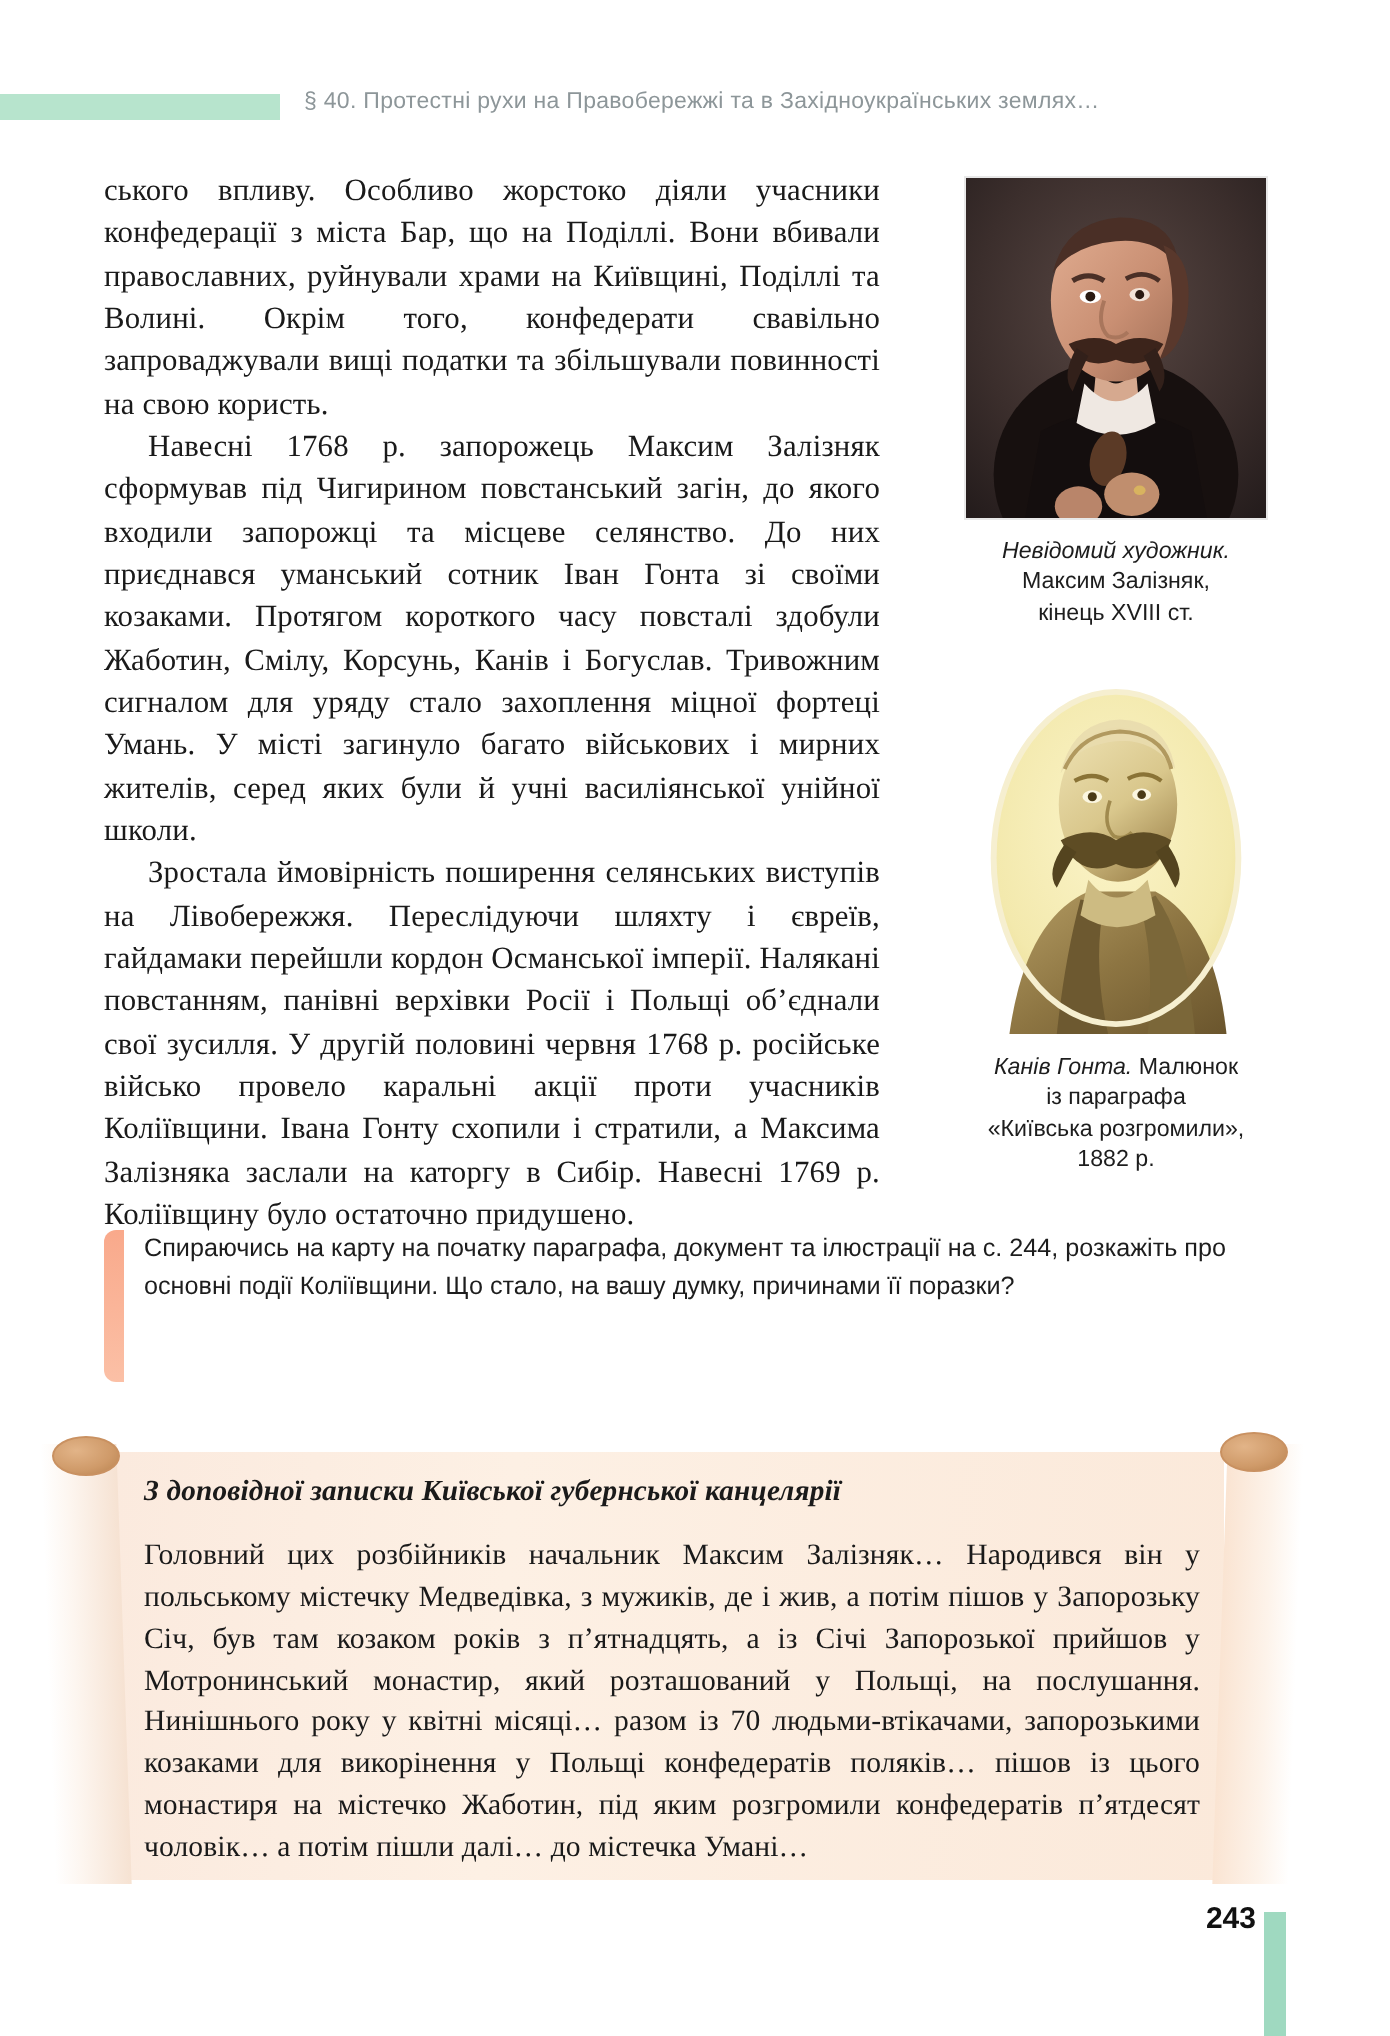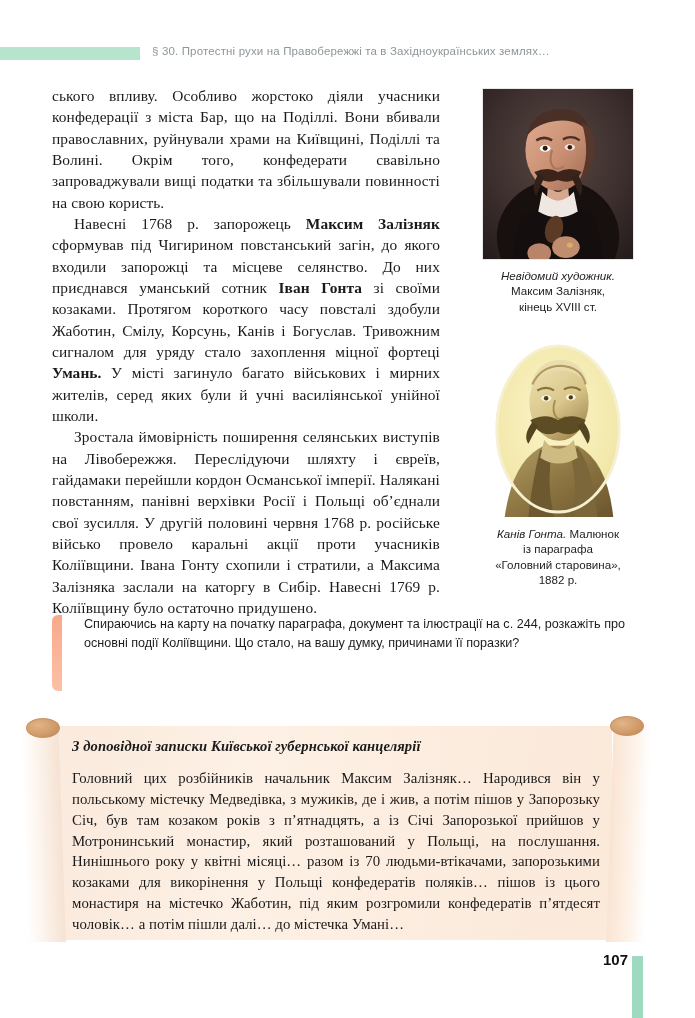--- a/index.html
+++ b/index.html
@@ -47,21 +47,21 @@
   .body-col p {
     margin: 0;
     font-size: 15.4px;
     line-height: 1.385;
     text-align: justify;
     text-justify: inter-word;
     hyphens: manual;
     letter-spacing: .1px;
   }
   .body-col p.indent { text-indent: 22px; }
-  .body-col b { font-weight: bold; }
+  .body-col b { font-weight: normal; }
 
   
   .fig {
     position: absolute;
     left: 460px;
     width: 196px;
   }
   .fig-1 { top: 88px; }
   .fig-2 { top: 340px; }
 
@@ -113,21 +113,21 @@
   .inv-rail {
     position: absolute;
     left: 0;
     top: 8px;
     width: 10px;
     height: 76px;
     border-radius: 6px 0 0 6px;
     background: linear-gradient(180deg, #f9a98b 0%, #fbc0a6 100%);
   }
   .inv-text {
-    margin-left: 32px;
+    margin-left: 20px;
     padding-top: 8px;
     font-family: "Liberation Sans", sans-serif;
     font-size: 12.6px;
     line-height: 1.5;
     color: #1d1d1d;
     width: 578px;
   }
 
   
   .scroll {
@@ -208,21 +208,21 @@
     color: #111111;
   }
 
   
   .portrait-svg { display: block; width: 100%; height: 100%; }
 </style>
 </head>
 <body>
 
 <div class="header-bar"></div>
-<div class="header-title">§ 30. Протестні рухи на Правобережжі та в Західноукраїнських землях…</div>
+<div class="header-title">§ 40. Протестні рухи на Правобережжі та в Західноукраїнських землях…</div>
 
 <div class="body-col">
 
   <p>ського впливу. Особливо жорстоко діяли учасники конфедерації з міста Бар, що на Поділлі. Вони вбивали православних, руйнували храми на Київщині, Поділлі та Волині. Окрім того, конфедерати свавільно запроваджували вищі податки та збільшували повинності на свою користь.</p>
 
   <p class="indent"><span>Навесні 1768 р. запорожець </span><b>Максим Залізняк</b><span> сформував під Чигирином повстанський загін, до якого входили запорожці та місцеве селянство. До них приєднався уманський сотник </span><b>Іван Гонта</b><span> зі своїми козаками. Протягом короткого часу повсталі здобули Жаботин, Смілу, Корсунь, Канів і Богуслав. Тривожним сигналом для уряду стало захоплення міцної фортеці </span><b>Умань.</b><span> У місті загинуло багато військових і мирних жителів, серед яких були й учні василіянської унійної школи.</span></p>
 
   <p class="indent">Зростала ймовірність поширення селянських виступів на Лівобережжя. Переслідуючи шляхту і євреїв, гайдамаки перейшли кордон Османської імперії. Налякані повстанням, панівні верхівки Росії і Польщі об’єднали свої зусилля. У другій половині червня 1768 р. російське військо провело каральні акції проти учасників Коліївщини. Івана Гонту схопили і стратили, а Максима Залізняка заслали на каторгу в Сибір. Навесні 1769 р. Коліївщину було остаточно придушено.</p>
 </div>
 
@@ -311,21 +311,21 @@
       <path d="M73 60 Q69 72 75 78 Q80 80 84 76" fill="none" stroke="#a08a4e" stroke-width="1.8"></path>
       <path d="M48 80 Q64 72 76 80 Q90 72 104 80 Q96 100 76 92 Q58 100 48 80 Z" fill="#5e4c24"></path>
       <path d="M50 82 Q40 96 46 104 Q52 92 56 86 Z" fill="#54441f"></path>
       <path d="M102 82 Q112 96 106 104 Q100 92 96 86 Z" fill="#54441f"></path>
       <ellipse cx="76" cy="89" rx="62" ry="84" fill="none" stroke="#f6efd0" stroke-width="3"></ellipse>
     </svg>
   </div>
   <div class="fig-cap">
     <i>Канів Гонта.</i><span> Малюнок</span><br>
     <span>із параграфа</span><br>
-    <span>«Головний старовина»,</span><br>
+    <span>«Київська розгромили»,</span><br>
     <span>1882 р.</span>
   </div>
 </div>
 
 <div class="investigate">
   <div class="inv-rail"></div>
   <div class="inv-text">Спираючись на карту на початку параграфа, документ та ілюстрації на с. 244, розкажіть про основні події Коліївщини. Що стало, на вашу думку, причинами її поразки?</div>
 </div>
 
 <div class="scroll">
@@ -333,13 +333,13 @@
   <div class="curl left"></div>
   <div class="curl right"></div>
   <div class="curl-cap left"></div>
   <div class="curl-cap right"></div>
 
   <div class="scroll-title">З доповідної записки Київської губернської канцелярії</div>
   <div class="scroll-body">Головний цих розбійників начальник Максим Залізняк… Народився він у польському містечку Медведівка, з мужиків, де і жив, а потім пішов у Запорозьку Січ, був там козаком років з п’ятнадцять, а із Січі Запорозької прийшов у Мотронинський монастир, який розташований у Польщі, на послушання. Нинішнього року у квітні місяці… разом із 70 людьми-втікачами, запорозькими козаками для викорінення у Польщі конфедератів поляків… пішов із цього монастиря на містечко Жаботин, під яким розгромили конфедератів п’ятдесят чоловік… а потім пішли далі… до містечка Умані…</div>
 </div>
 
 <div class="page-rail"></div>
-<div class="page-num">107</div>
+<div class="page-num">243</div>
 
 </body></html>

